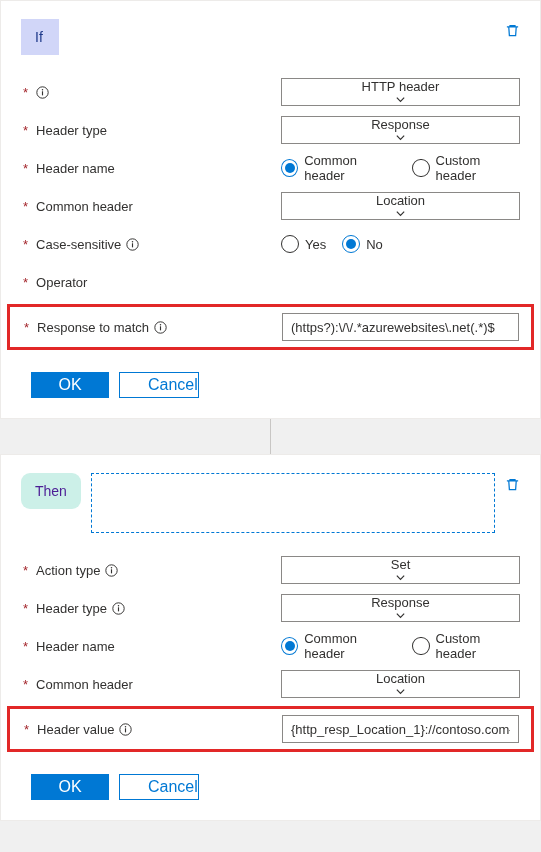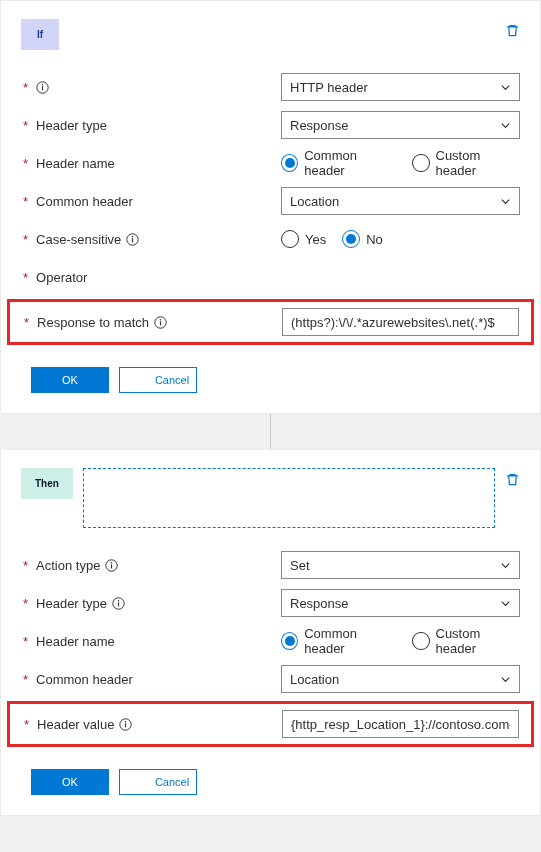--- a/index.html
+++ b/index.html
@@ -31,32 +31,32 @@
       height: 100%;
     }
     .header-row {
       display: flex;
       align-items: flex-start;
       gap: 10px;
       margin-bottom: 18px;
     }
     .chip {
       padding: 10px 14px;
-      font-size: 10px;
-      font-weight: 700;
+      font-size: 14px;
+      font-weight: 400;
       min-width: 38px;
-      text-align: center;
     }
     .chip-if {
       background: #d1d6f8;
       color: #1f3a8a;
     }
     .chip-then {
       background: #ccf0e8;
-      color: #0f172a;
+      color: #4c1d95;
+      border-radius: 9px;
     }
     .drop-zone {
       flex: 1;
       border: 1px dashed #0078d4;
       height: 60px;
     }
     .trash {
       margin-left: auto;
       cursor: pointer;
       color: #0078d4;
@@ -99,20 +99,21 @@
     }
     .select, .text-input {
       width: 100%;
       height: 28px;
       border: 1px solid #8a8886;
       padding: 0 8px;
       font-family: inherit;
       font-size: 13px;
       background: #fff;
       color: #323130;
+      flex-direction: column;
     }
     .select {
       display: flex;
       align-items: center;
       justify-content: space-between;
       cursor: pointer;
     }
     .chev svg {
       width: 11px;
       height: 11px;
@@ -155,21 +156,21 @@
     .btn-row {
       display: flex;
       gap: 10px;
       margin-top: 22px;
       padding-left: 10px;
     }
     .btn {
       height: 26px;
       min-width: 78px;
       font-family: inherit;
-      font-size: 11px;
+      font-size: 16px;
       cursor: pointer;
       border: none;
     }
     .btn-primary {
       background: #0078d4;
       color: #fff;
     }
     .btn-secondary {
       background: #fff;
       color: #0078d4;

